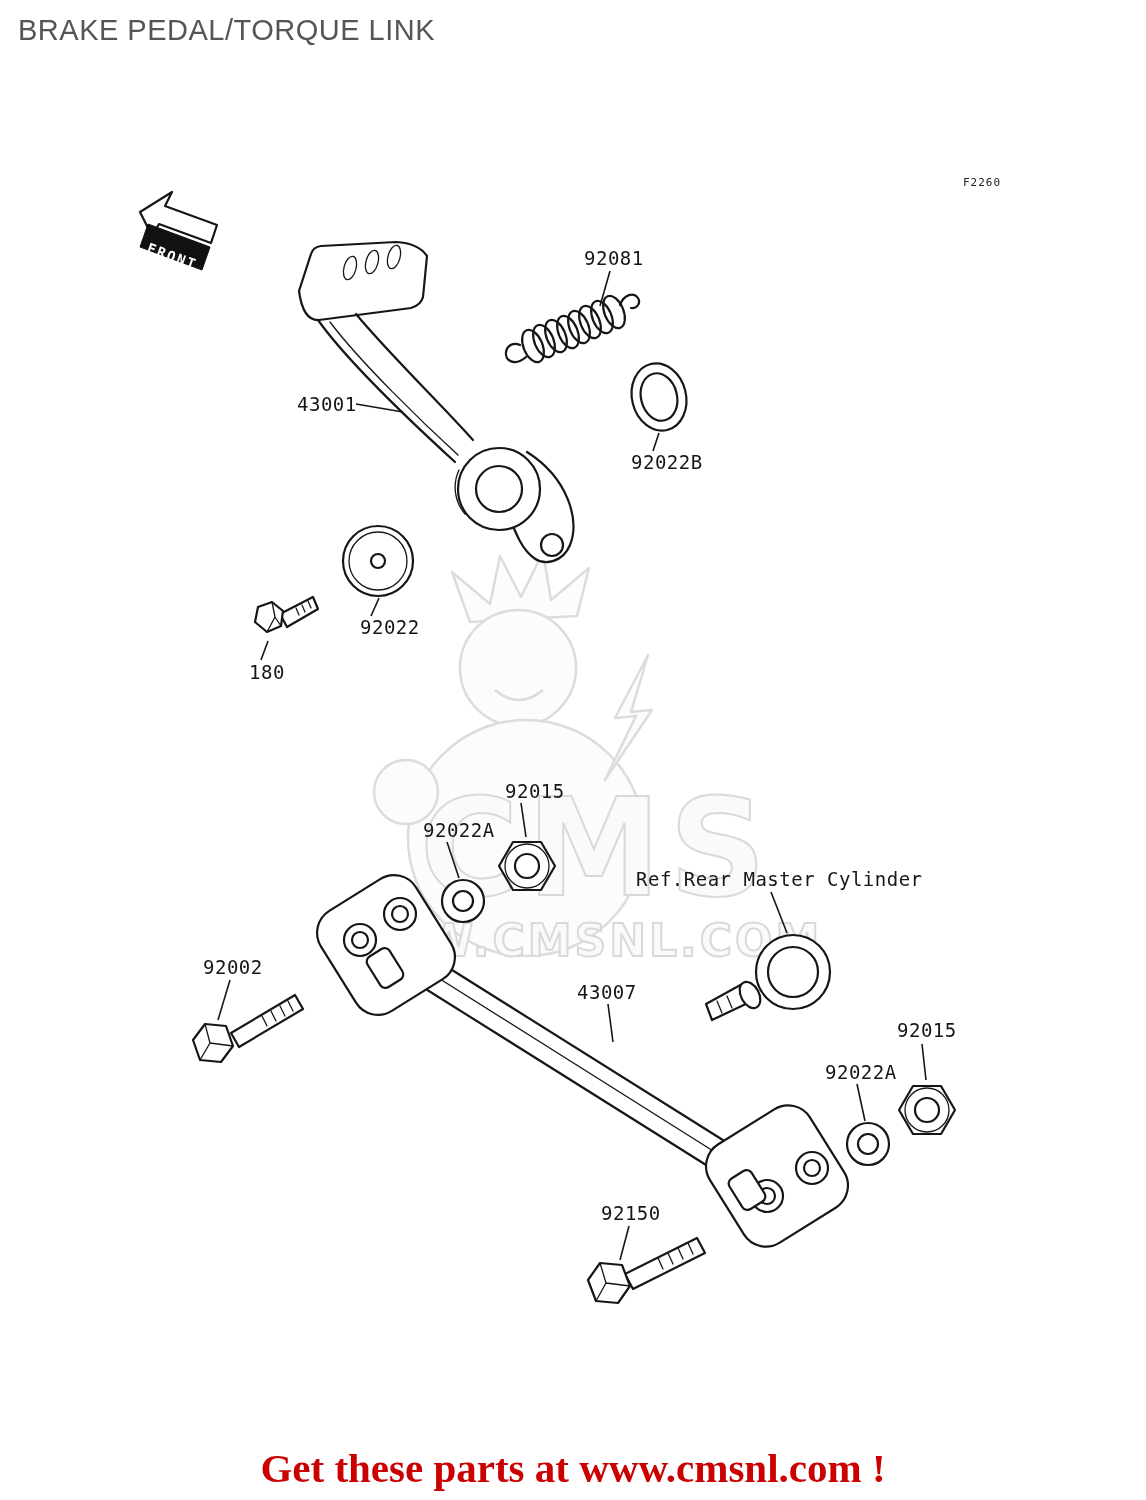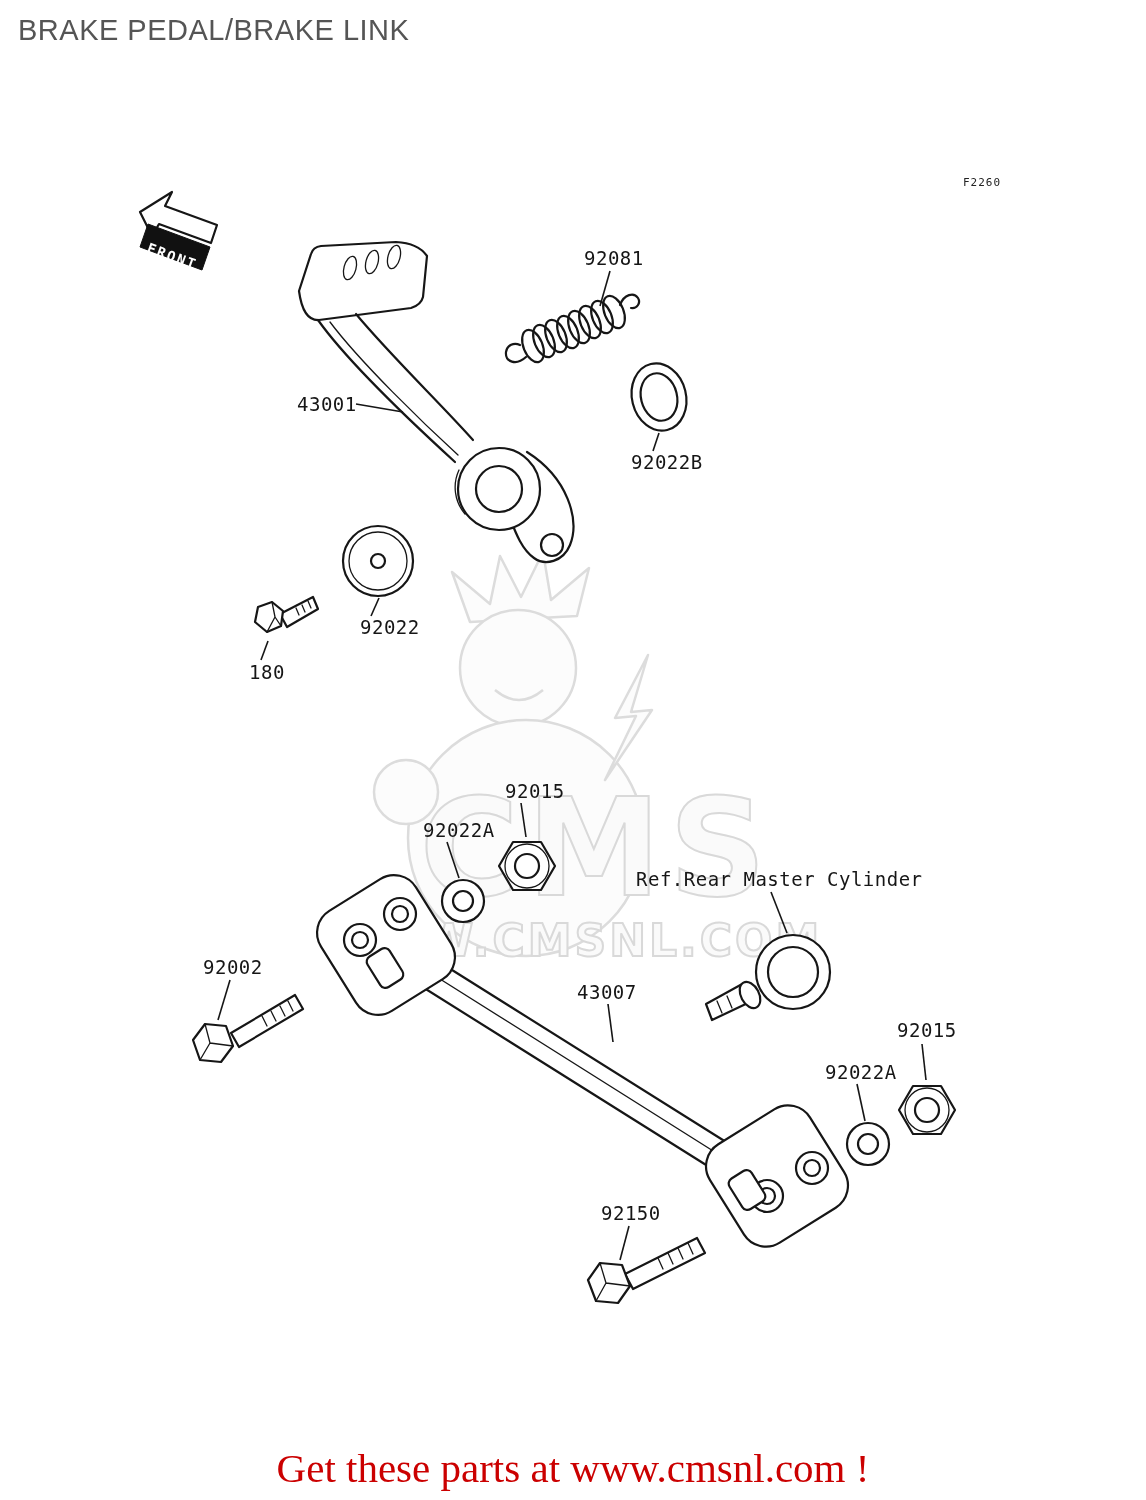--- a/index.html
+++ b/index.html
@@ -19,21 +19,21 @@
   }
   .figcode {
     position: absolute; left: 963px; top: 176px;
     font-family: "DejaVu Sans Mono", monospace;
     font-size: 11px; color: #222222; letter-spacing: 1px;
   }
   .footer {
     position: absolute; left: 0; right: 0; bottom: 8px;
     text-align: center;
     font-family: "Liberation Serif", serif;
-    font-size: 41px; color: #cb0000;
+    font-size: 41px; color: #cb0000; font-weight: bold;
   }
   svg.diagram { position: absolute; left: 0; top: 0; }
   .plabel {
     font-family: "DejaVu Sans Mono", monospace;
     font-size: 19px; fill: #161616; letter-spacing: .5px;
   }
   .ln  { stroke:#161616; stroke-width:2.2; fill:none; stroke-linecap:round; stroke-linejoin:round; }
   .lnf { stroke:#161616; stroke-width:2.2; fill:#ffffff; stroke-linecap:round; stroke-linejoin:round; }
   .thin { stroke-width:1.3; }
   .leader { stroke:#161616; stroke-width:1.6; fill:none; }
@@ -45,21 +45,21 @@
   .front-text {
     font-family:"DejaVu Sans Mono", monospace; font-size:14px;
     font-weight:bold; fill:#ffffff; letter-spacing:2px;
   }
 </style>
 </head>
 <body>
 
 <div class="page">
 
-  <h1 class="title">BRAKE PEDAL/BRAKE LINK</h1>
+  <h1 class="title">BRAKE PEDAL/TORQUE LINK</h1>
   <div class="figcode">F2260</div>
 
   <svg class="diagram" width="1146" height="1500" viewBox="0 0 1146 1500">
 
     <g>
       <path class="wm" d="M470,622 L452,572 L490,604 L500,556 L521,597 L543,552 L551,600 L589,568 L577,616 Z"></path>
       <circle class="wm" cx="518" cy="668" r="58"></circle>
       <path class="wm" d="M495,690 q24,20 48,0" fill="none"></path>
       <ellipse class="wm" cx="526" cy="838" rx="118" ry="118"></ellipse>
       <circle class="wm" cx="406" cy="792" r="32"></circle>

